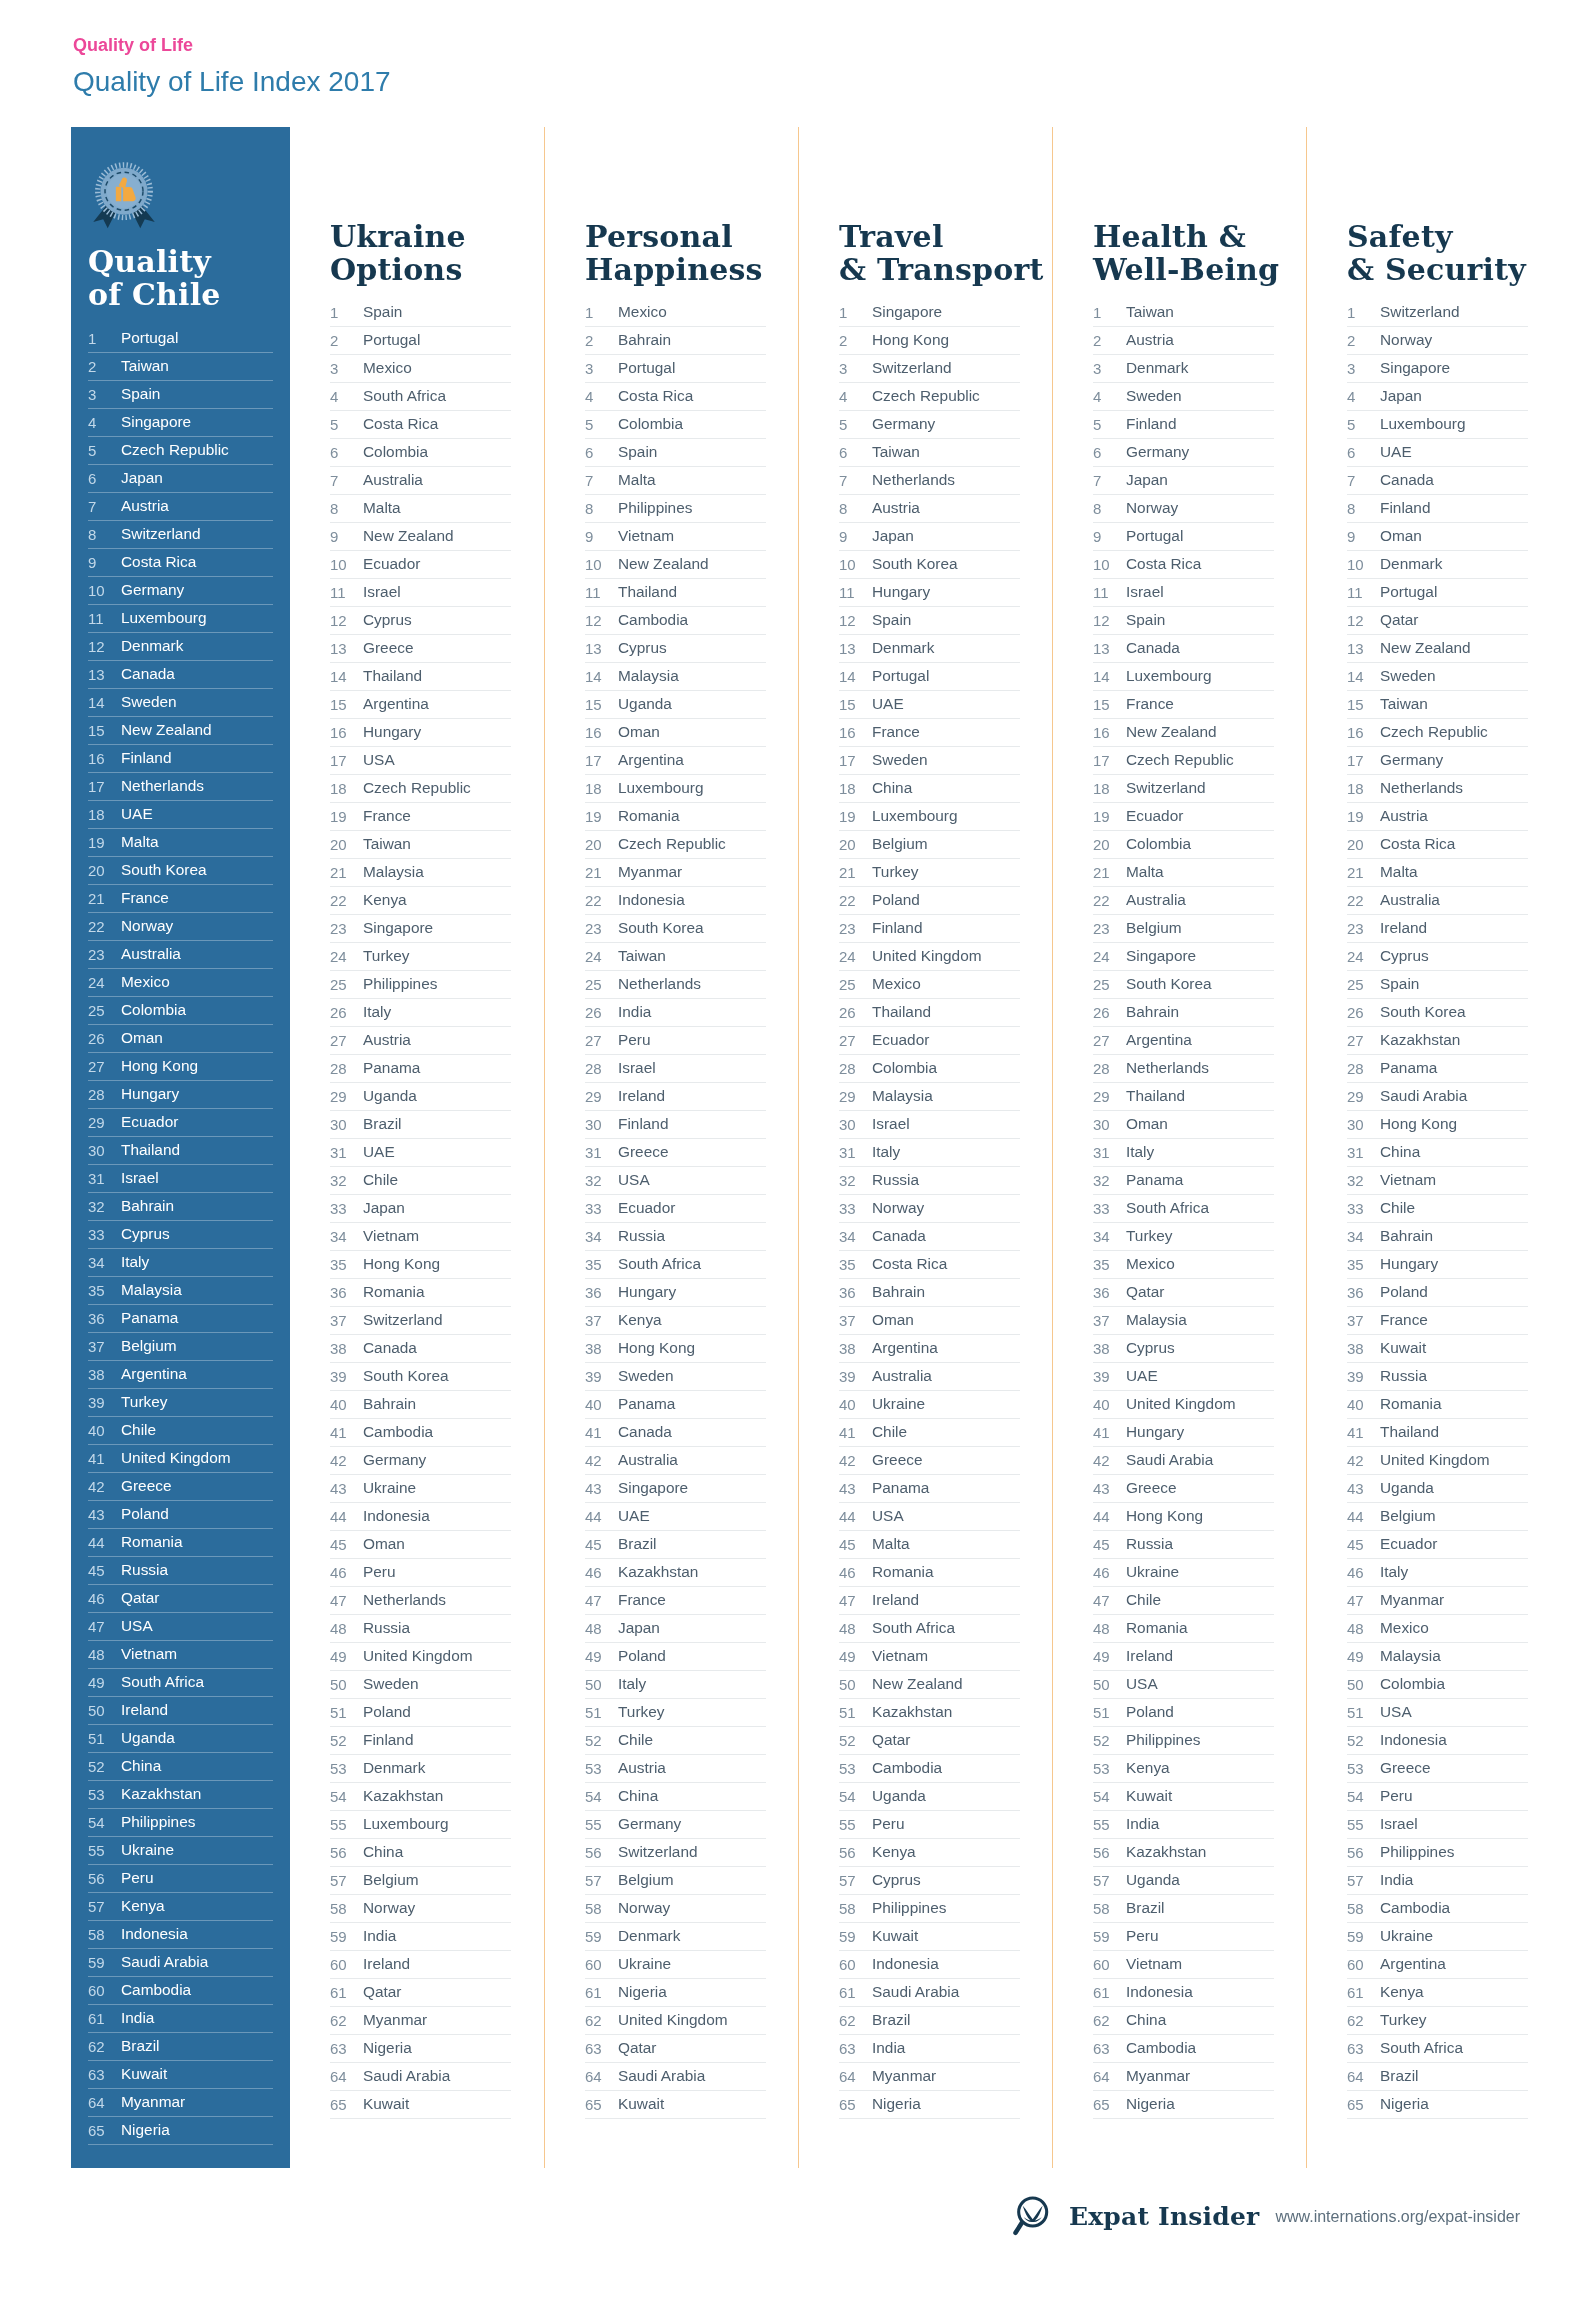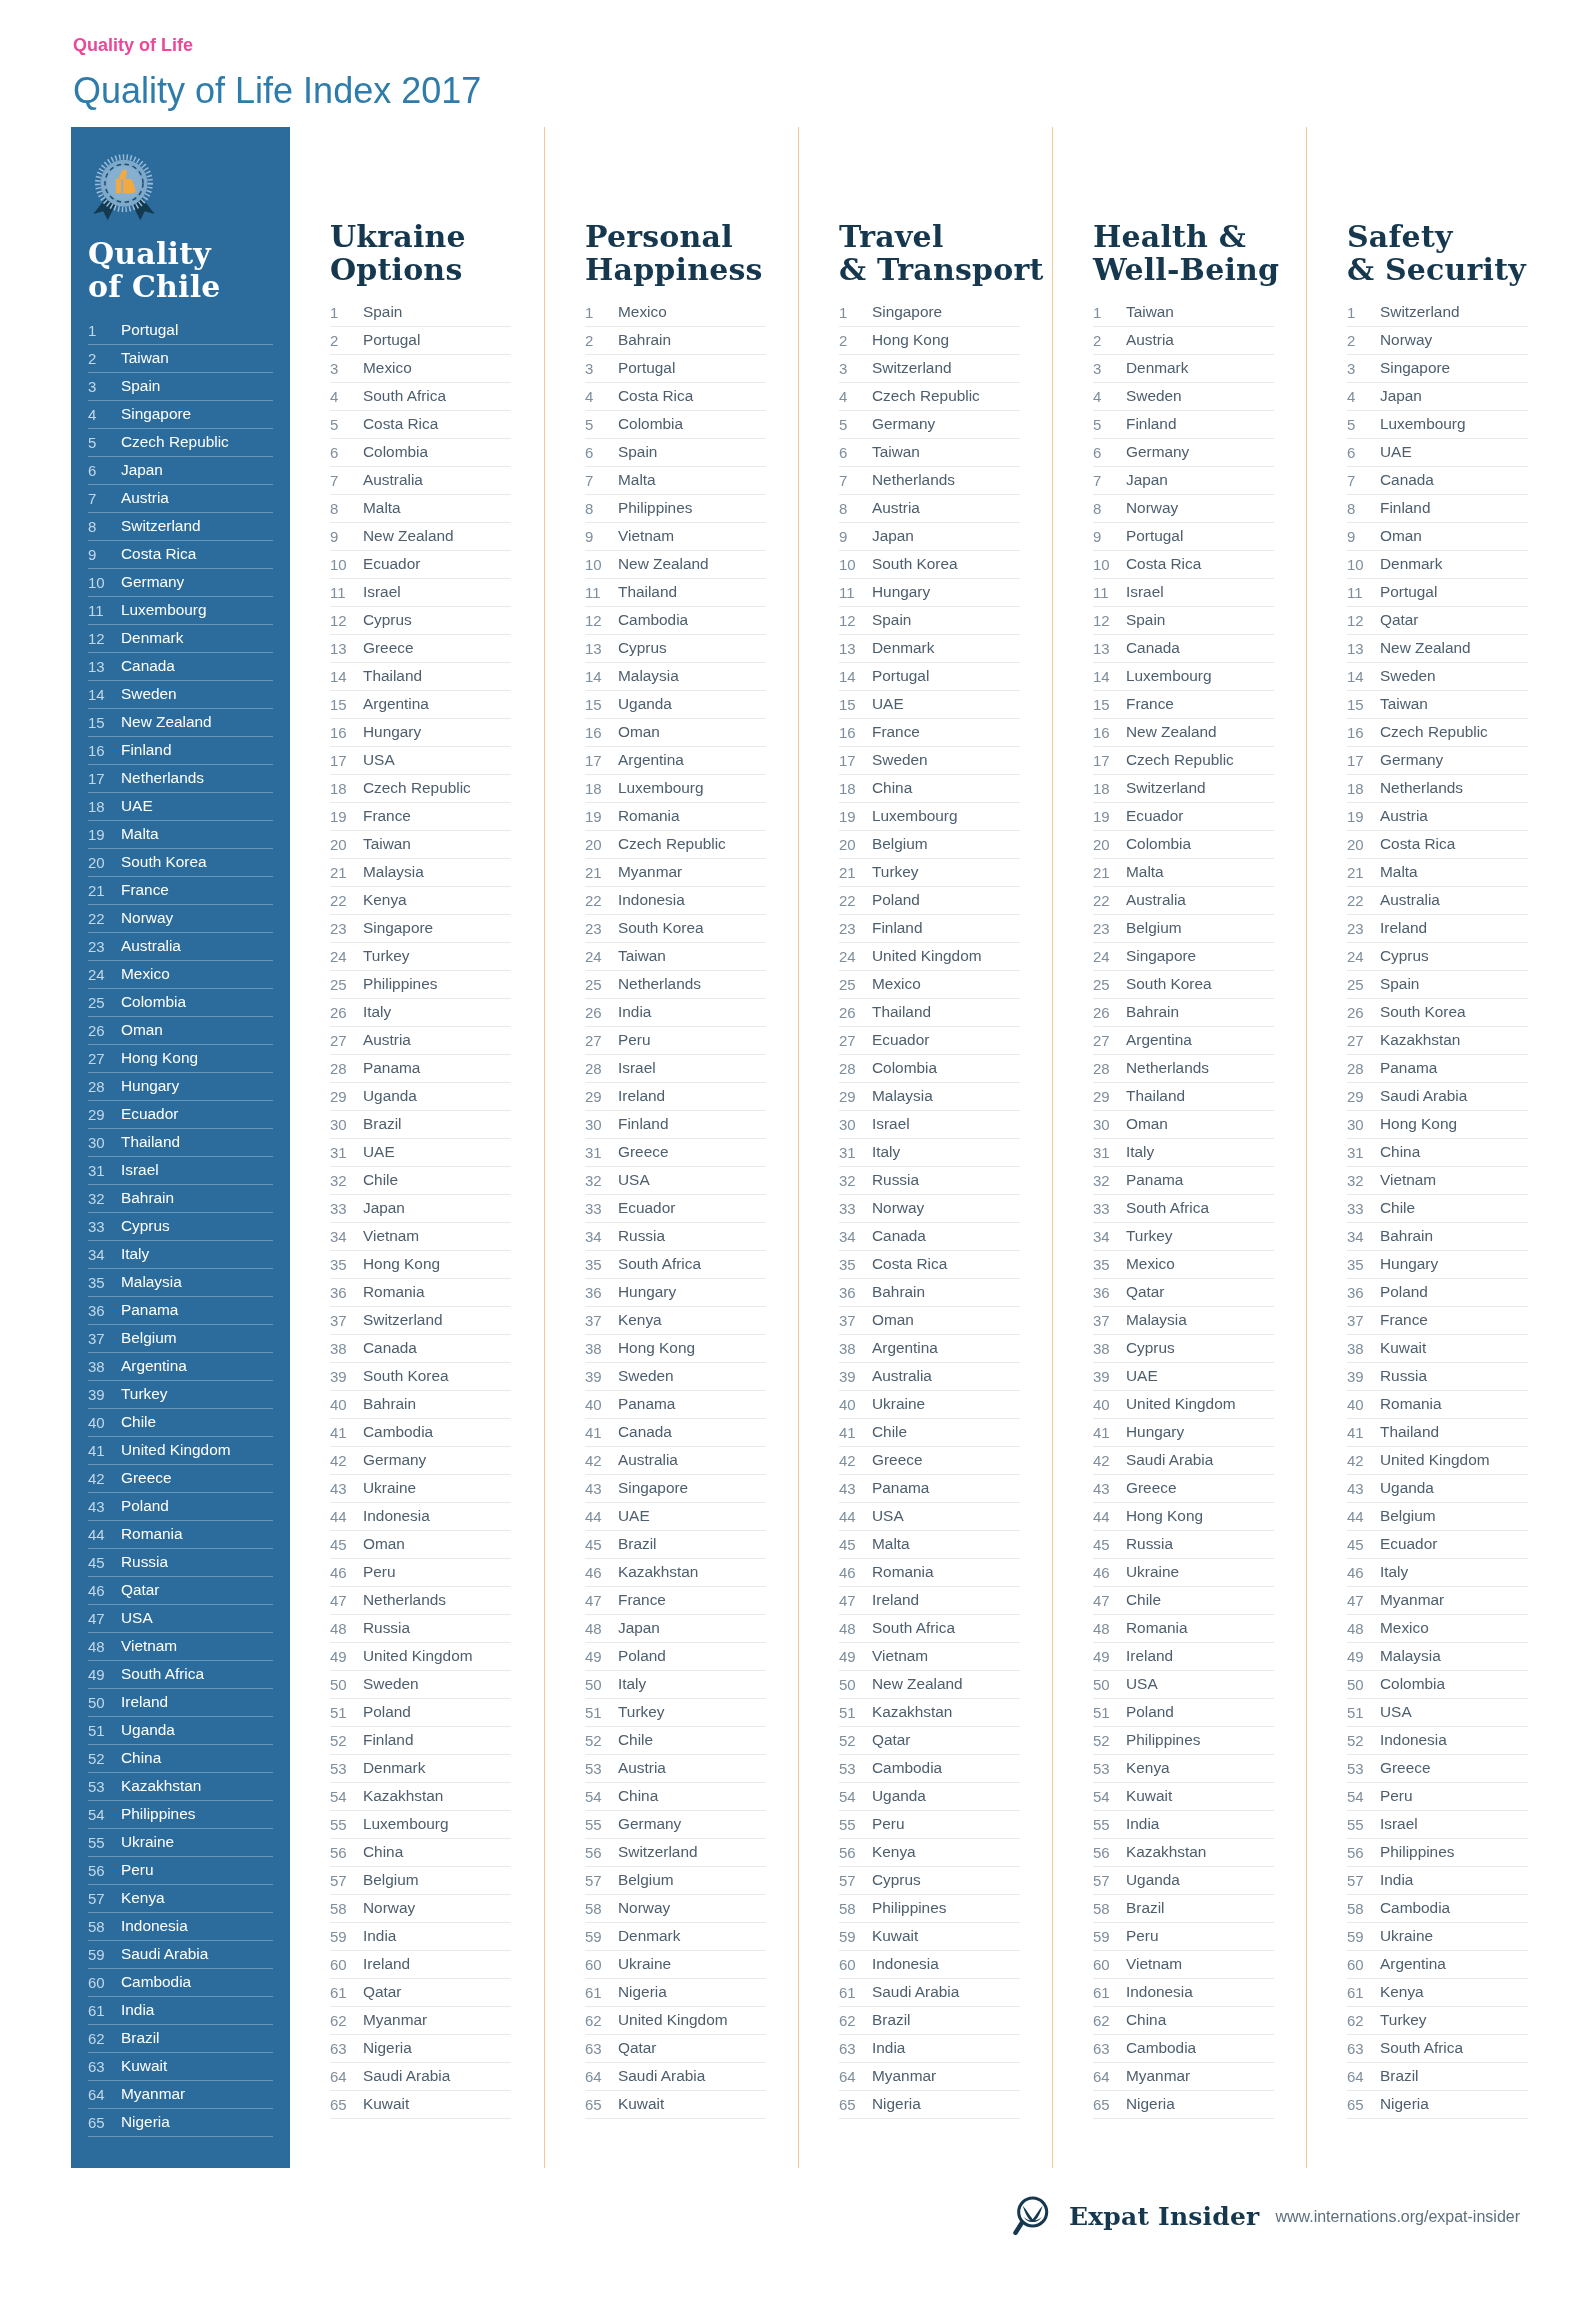--- a/index.html
+++ b/index.html
@@ -6,21 +6,21 @@
   body{
     width:1587px;height:2313px;
     background:#ffffff;
     position:relative;
     font-family:"Liberation Sans","DejaVu Sans",sans-serif;
     overflow:hidden;
   }
   
   .top-block{position:absolute;left:73px;top:34px;}
   .eyebrow{font-size:18px;font-weight:bold;color:#ec4899;line-height:22px;}
-  .page-title{font-size:36px;font-weight:400;color:#2e7cab;line-height:34px;margin-top:18px;}
+  .page-title{font-size:28px;font-weight:400;color:#2e7cab;line-height:34px;margin-top:9px;}
 
   
   .board{
     position:absolute;left:71px;top:127px;
     width:1490px;height:2041px;
     display:flex;flex-direction:row;
   }
   .col{
     width:254px;box-sizing:border-box;
     padding:93px 0 0 40px;
@@ -28,21 +28,21 @@
   }
   .col.divided{border-left:1.8px solid #f6c78e;}
   .col-title{
     font-family:"DejaVu Serif","Liberation Serif",serif;
     font-weight:bold;color:#16384f;
     font-size:30px;line-height:33px;
     letter-spacing:0.2px;
   }
   .col.blue{
     width:219px;background:#2b6c9c;
-    padding:20px 0 0 17px;
+    padding:28px 0 0 17px;
   }
   .col.blue .col-title{color:#ffffff;margin-top:0;}
   .badge{width:76px;height:76px;margin:0 0 11px -1.8px;}
 
   .list{margin-top:12.7px;width:181px;}
   .col.blue .list{margin-top:13.6px;width:185px;}
   .row{
     display:flex;align-items:center;
     height:27px;border-bottom:0.9px solid #e7eaec;
     box-sizing:content-box;

